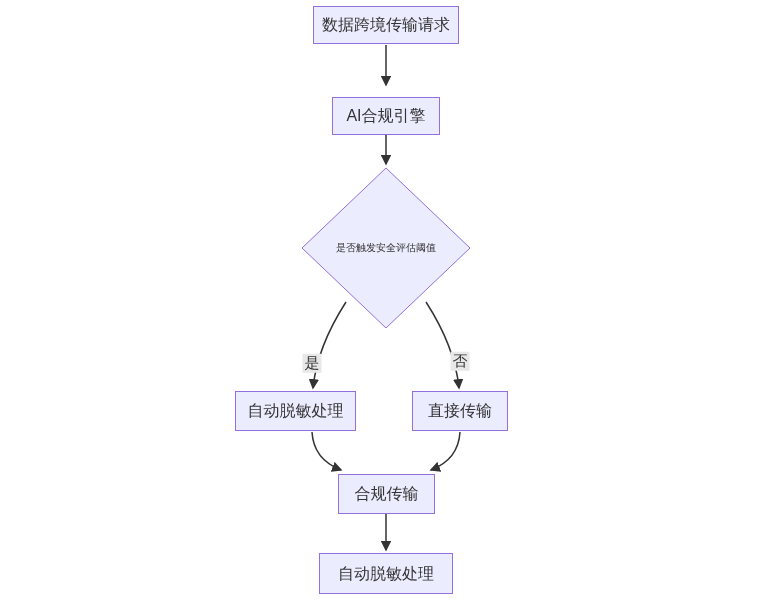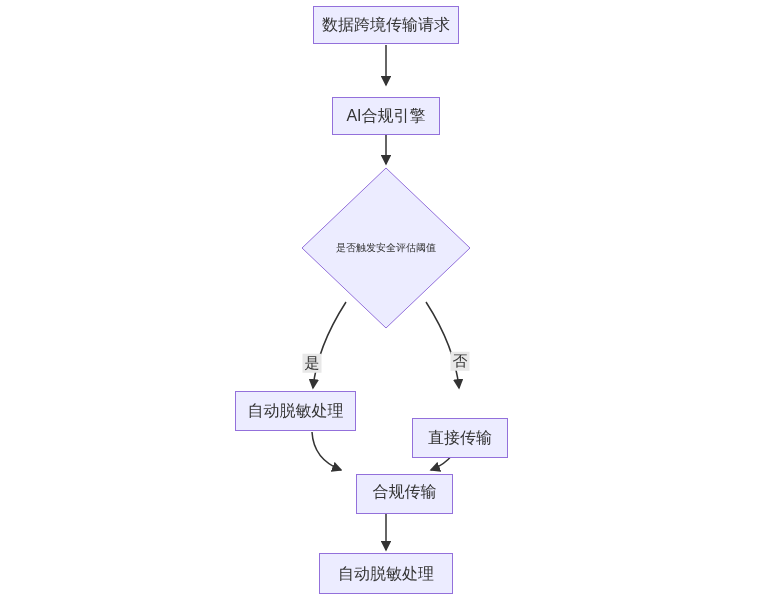--- a/index.html
+++ b/index.html
@@ -98,25 +98,25 @@
   <div class="diamond-label" style="left:386px; top:248px;">是否触发安全评估阈值</div>
 
   <div class="edge-label" style="left:312px; top:363px;">是</div>
 
   <div class="edge-label" style="left:460px; top:361px;">否</div>
 
   <div class="node" style="left:235px; top:391px; width:121px; height:40px;">
     <span class="node-label">自动脱敏处理</span>
   </div>
 
-  <div class="node" style="left:412px; top:391px; width:96px; height:40px;margin-top:27px;">
+  <div class="node" style="left:412px; top:391px; width:96px; height:40px;">
     <span class="node-label">直接传输</span>
   </div>
 
-  <div class="node" style="left:356px; top:474px; width:97px; height:40px;font-family:Liberation Mono, monospace;">
+  <div class="node" style="left:338px; top:474px; width:97px; height:40px;">
     <span class="node-label">合规传输</span>
   </div>
 
   <div class="node" style="left:319px; top:553px; width:134px; height:41px;">
     <span class="node-label">自动脱敏处理</span>
   </div>
 
 </div>
 
 </body></html>

